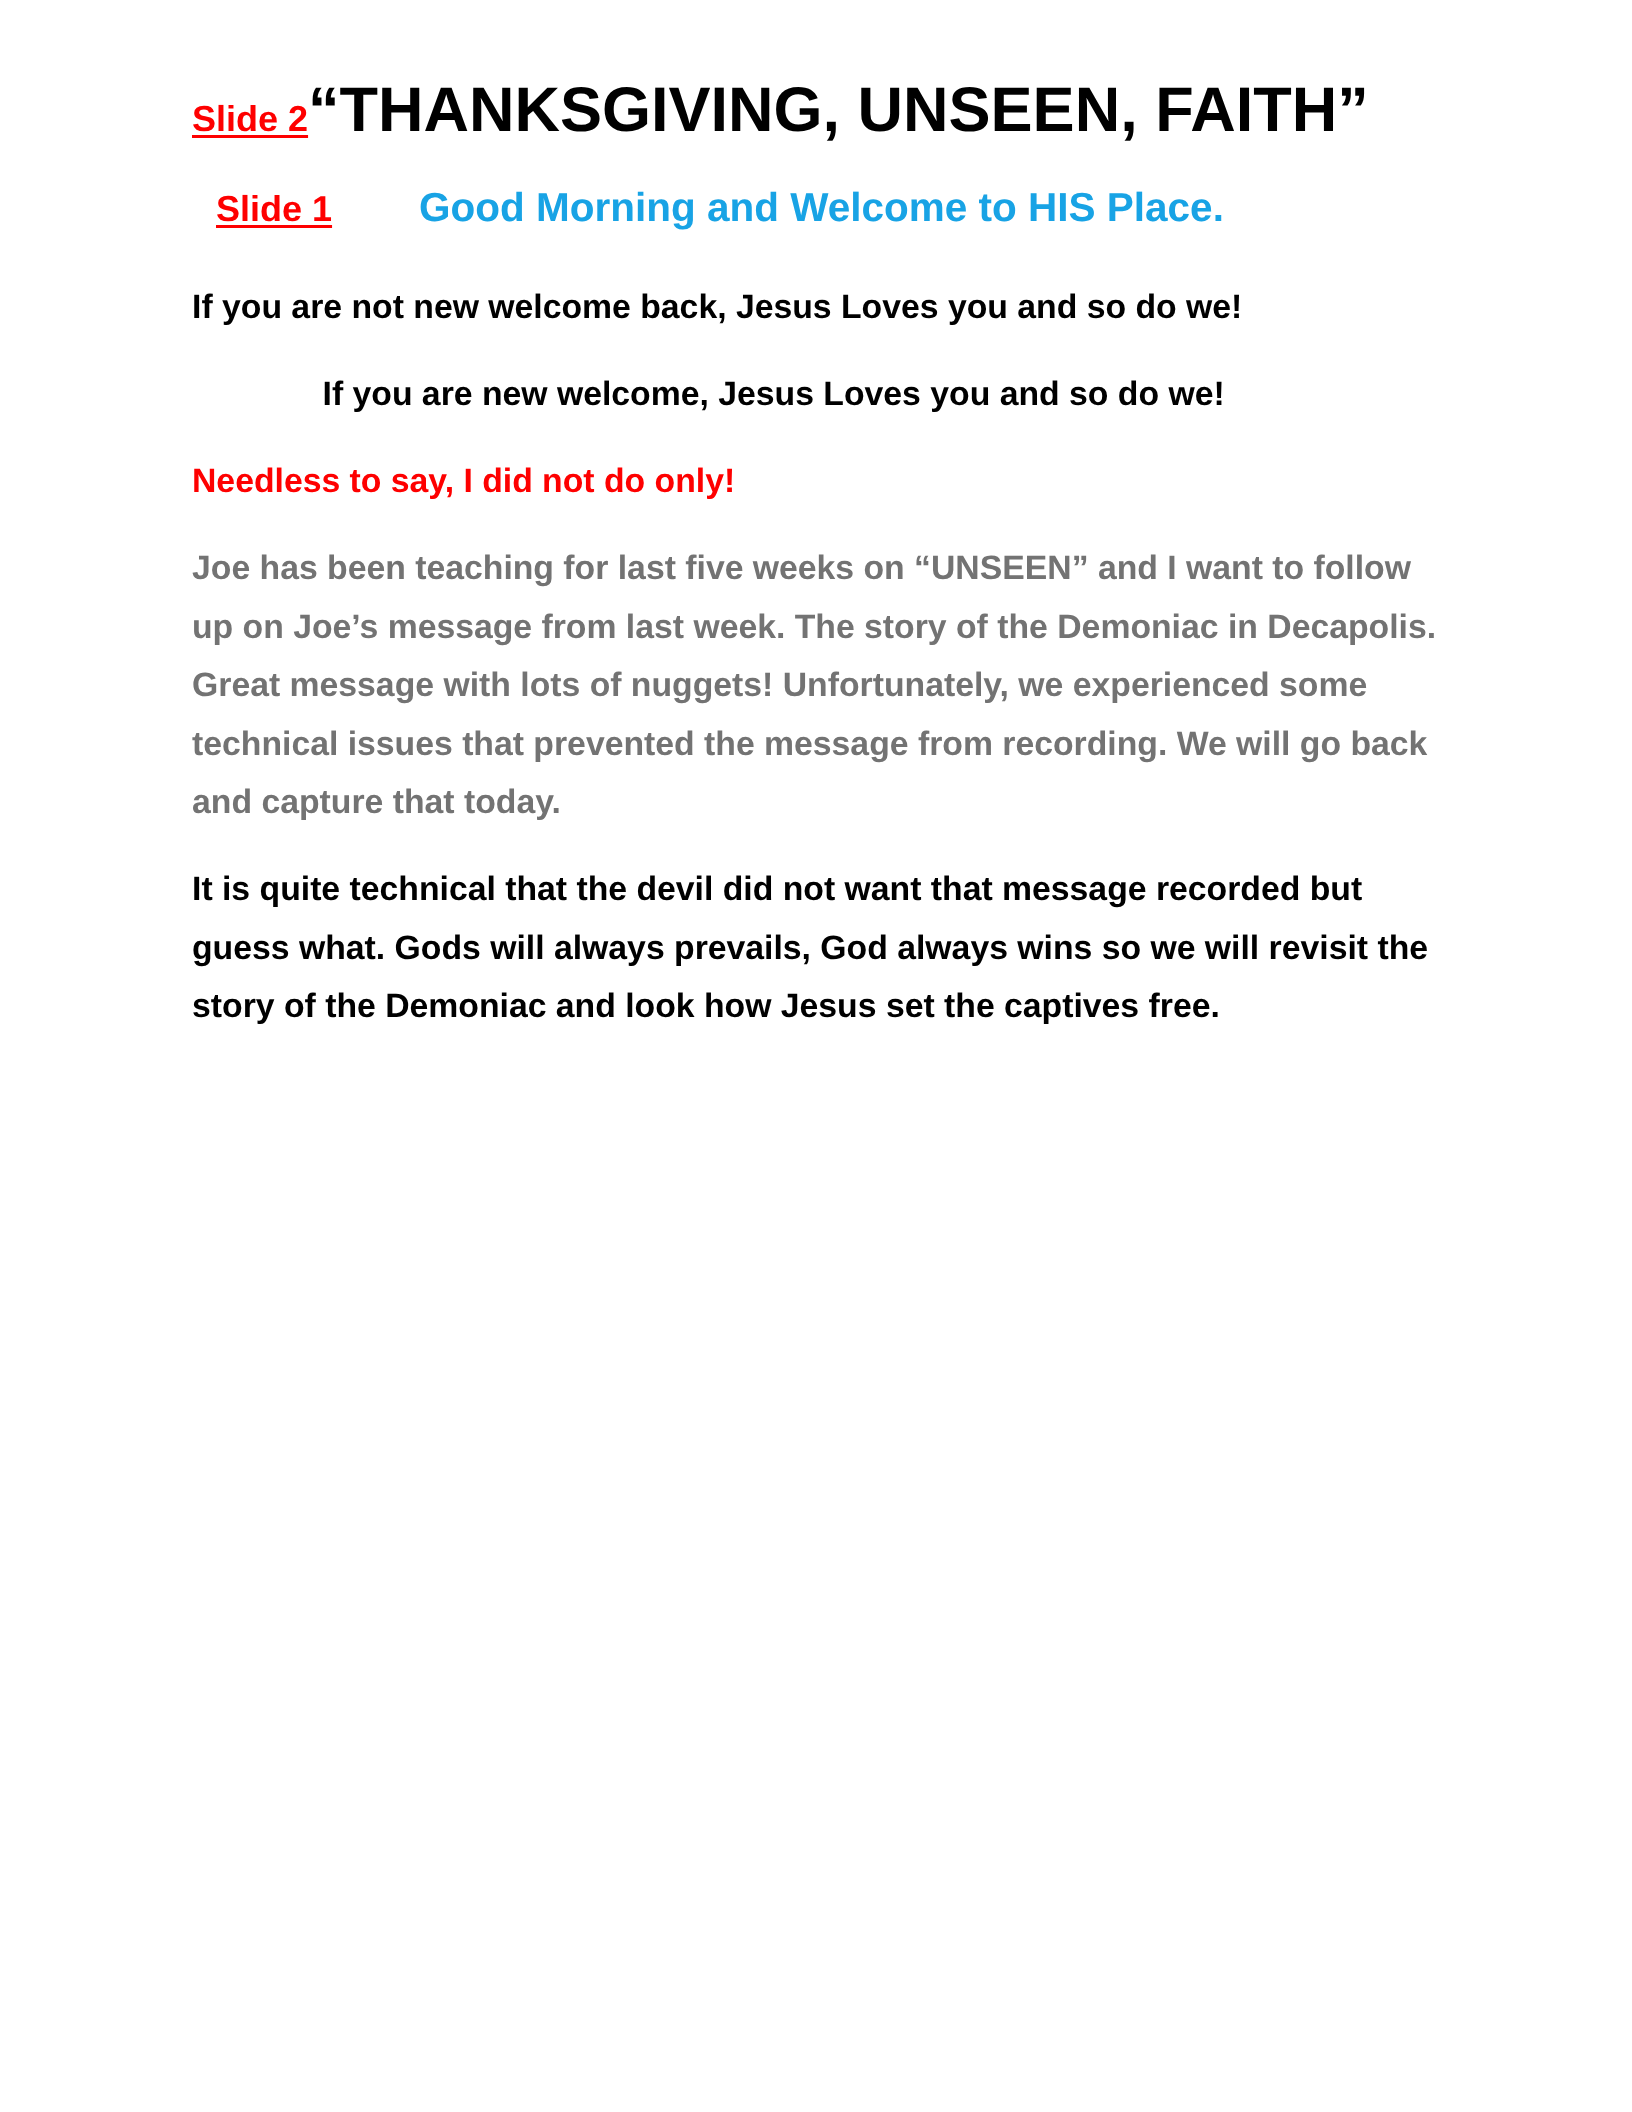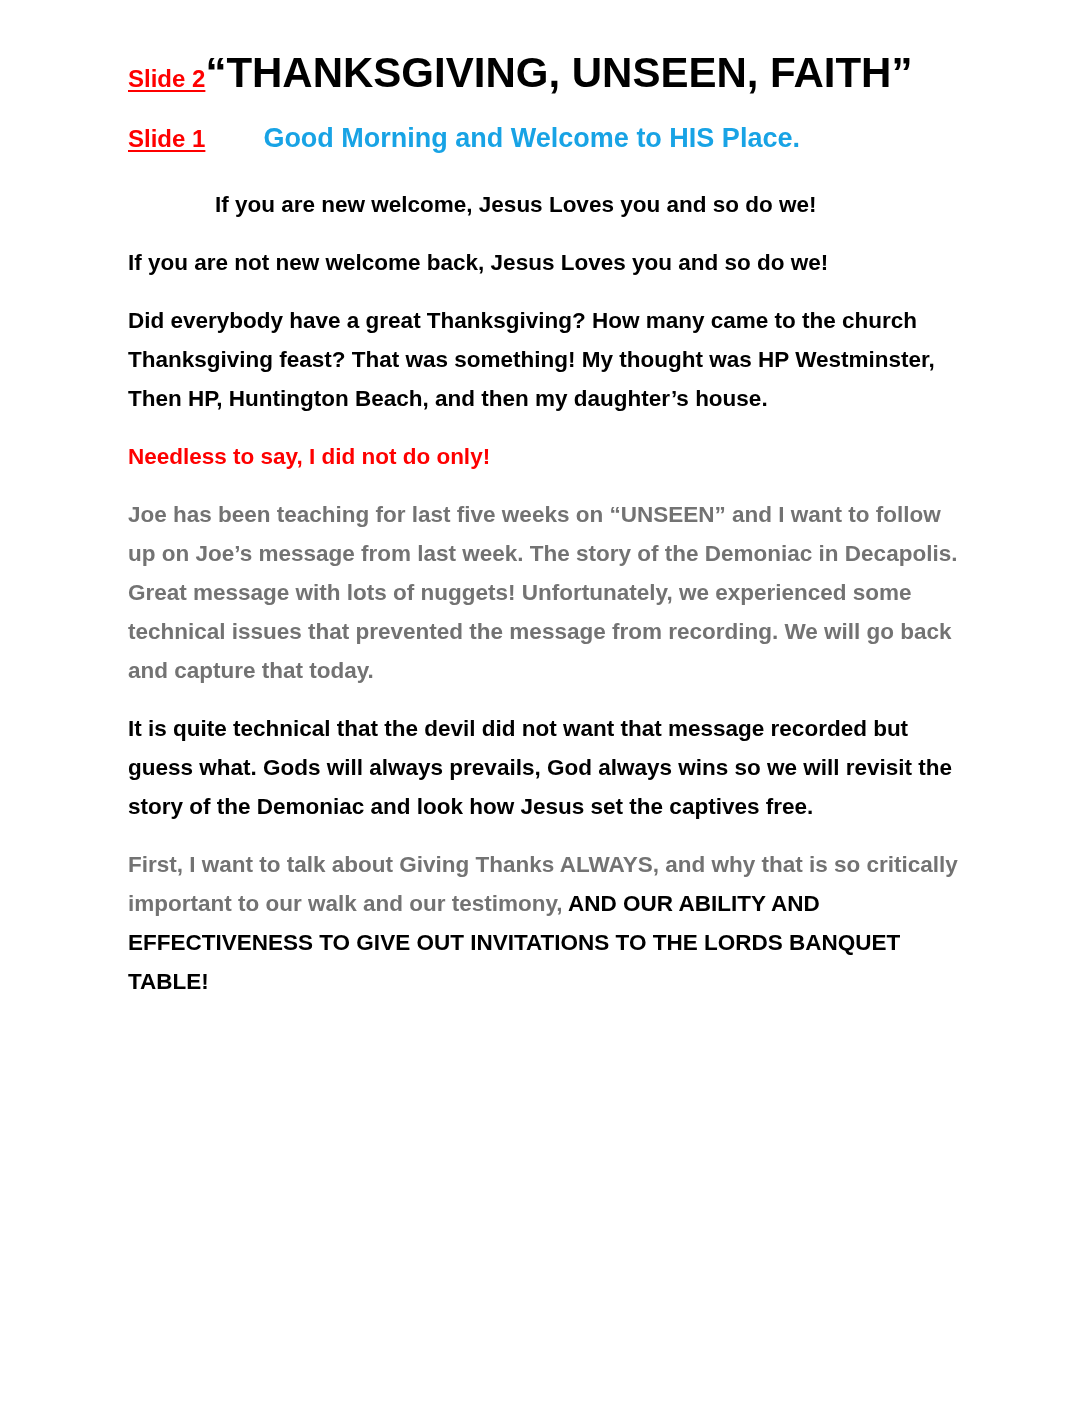--- a/index.html
+++ b/index.html
@@ -28,21 +28,21 @@
     font-size: 24px;
     text-decoration: underline;
     text-underline-offset: 3px;
   }
   .main-title {
     color: #000000;
     font-size: 42px;
     letter-spacing: 0px;
   }
   .subtitle-line {
-    margin: 0 0 30px 0;
+    margin: 0 0 30px 16px;
     line-height: 1.2;
   }
   .subtitle-text {
     color: #18a3e5;
     font-size: 27px;
     margin-left: 58px;
   }
   p.body {
     font-size: 22.5px;
     line-height: 39px;
@@ -70,30 +70,26 @@
 <div class="page">
 
   <div class="title-line">
     <span class="slide-label">Slide 2</span><span class="main-title">“THANKSGIVING, UNSEEN, FAITH”</span>
   </div>
 
   <div class="subtitle-line">
     <span class="slide-label">Slide 1</span><span class="subtitle-text">Good Morning and Welcome to HIS Place.</span>
   </div>
 
+  <p class="body black-text">If you are not new welcome back, Jesus Loves you and so do we!</p>
+
   <p class="body black-text indented">If you are new welcome, Jesus Loves you and so do we!</p>
 
-  <p class="body black-text">If you are not new welcome back, Jesus Loves you and so do we!</p>
-
-  <p class="body black-text">Did everybody have a great Thanksgiving? How many came to the church Thanksgiving feast? That was something!  My thought was HP Westminster, Then HP, Huntington Beach, and then my daughter’s house.</p>
 
   <p class="body red-text">Needless to say, I did not do only!</p>
 
   <p class="body blue-text">Joe has been teaching for last five weeks on “UNSEEN” and I want to follow up on Joe’s message from last week. The story of the Demoniac in Decapolis. Great message with lots of nuggets! Unfortunately, we experienced some technical issues that prevented the message from recording. We will go back and capture that today.</p>
 
   <p class="body black-text">It is quite technical that the devil did not want that message recorded but guess what. Gods will always prevails, God always wins so we will revisit the story of the Demoniac and look how Jesus set the captives free.</p>
 
-  <p class="body">
-    <span class="blue-text">First, I want to talk about Giving Thanks ALWAYS, and why that is so critically important to our walk and our testimony, </span><span class="black-text">AND OUR ABILITY AND EFFECTIVENESS TO GIVE OUT INVITATIONS TO THE LORDS BANQUET TABLE!</span>
-  </p>
 
 
 </div>
 
 </body></html>

